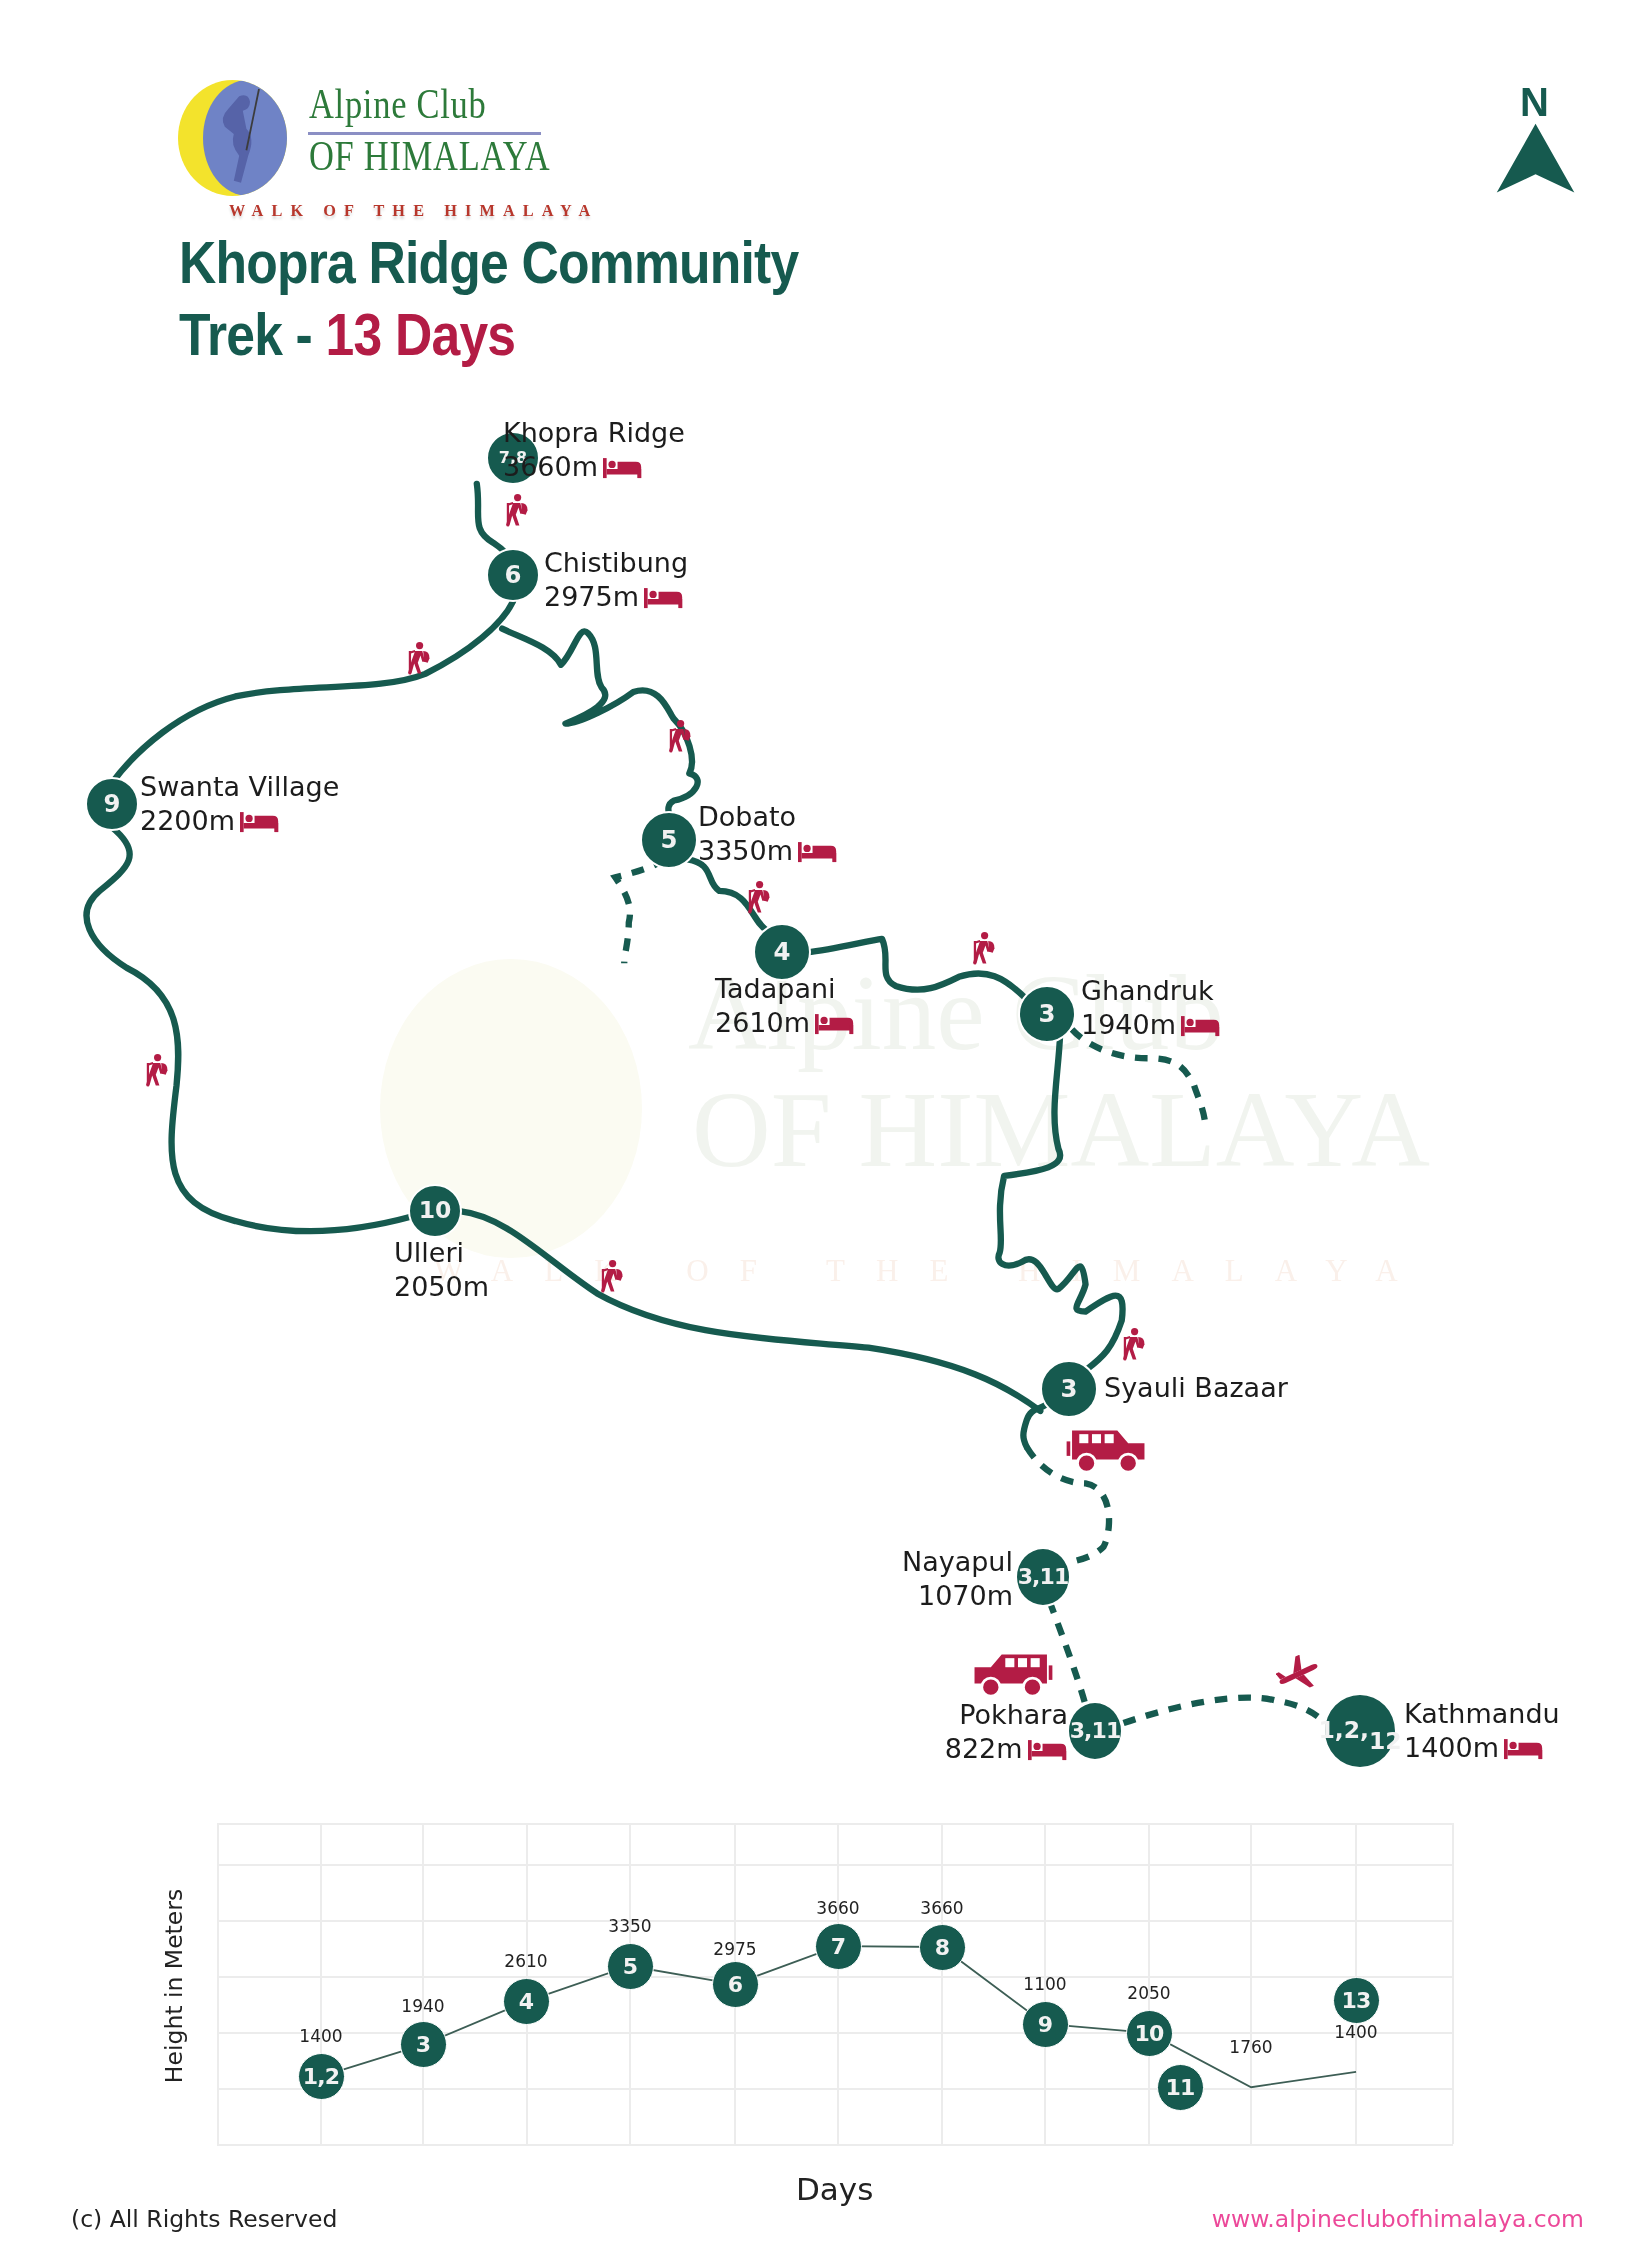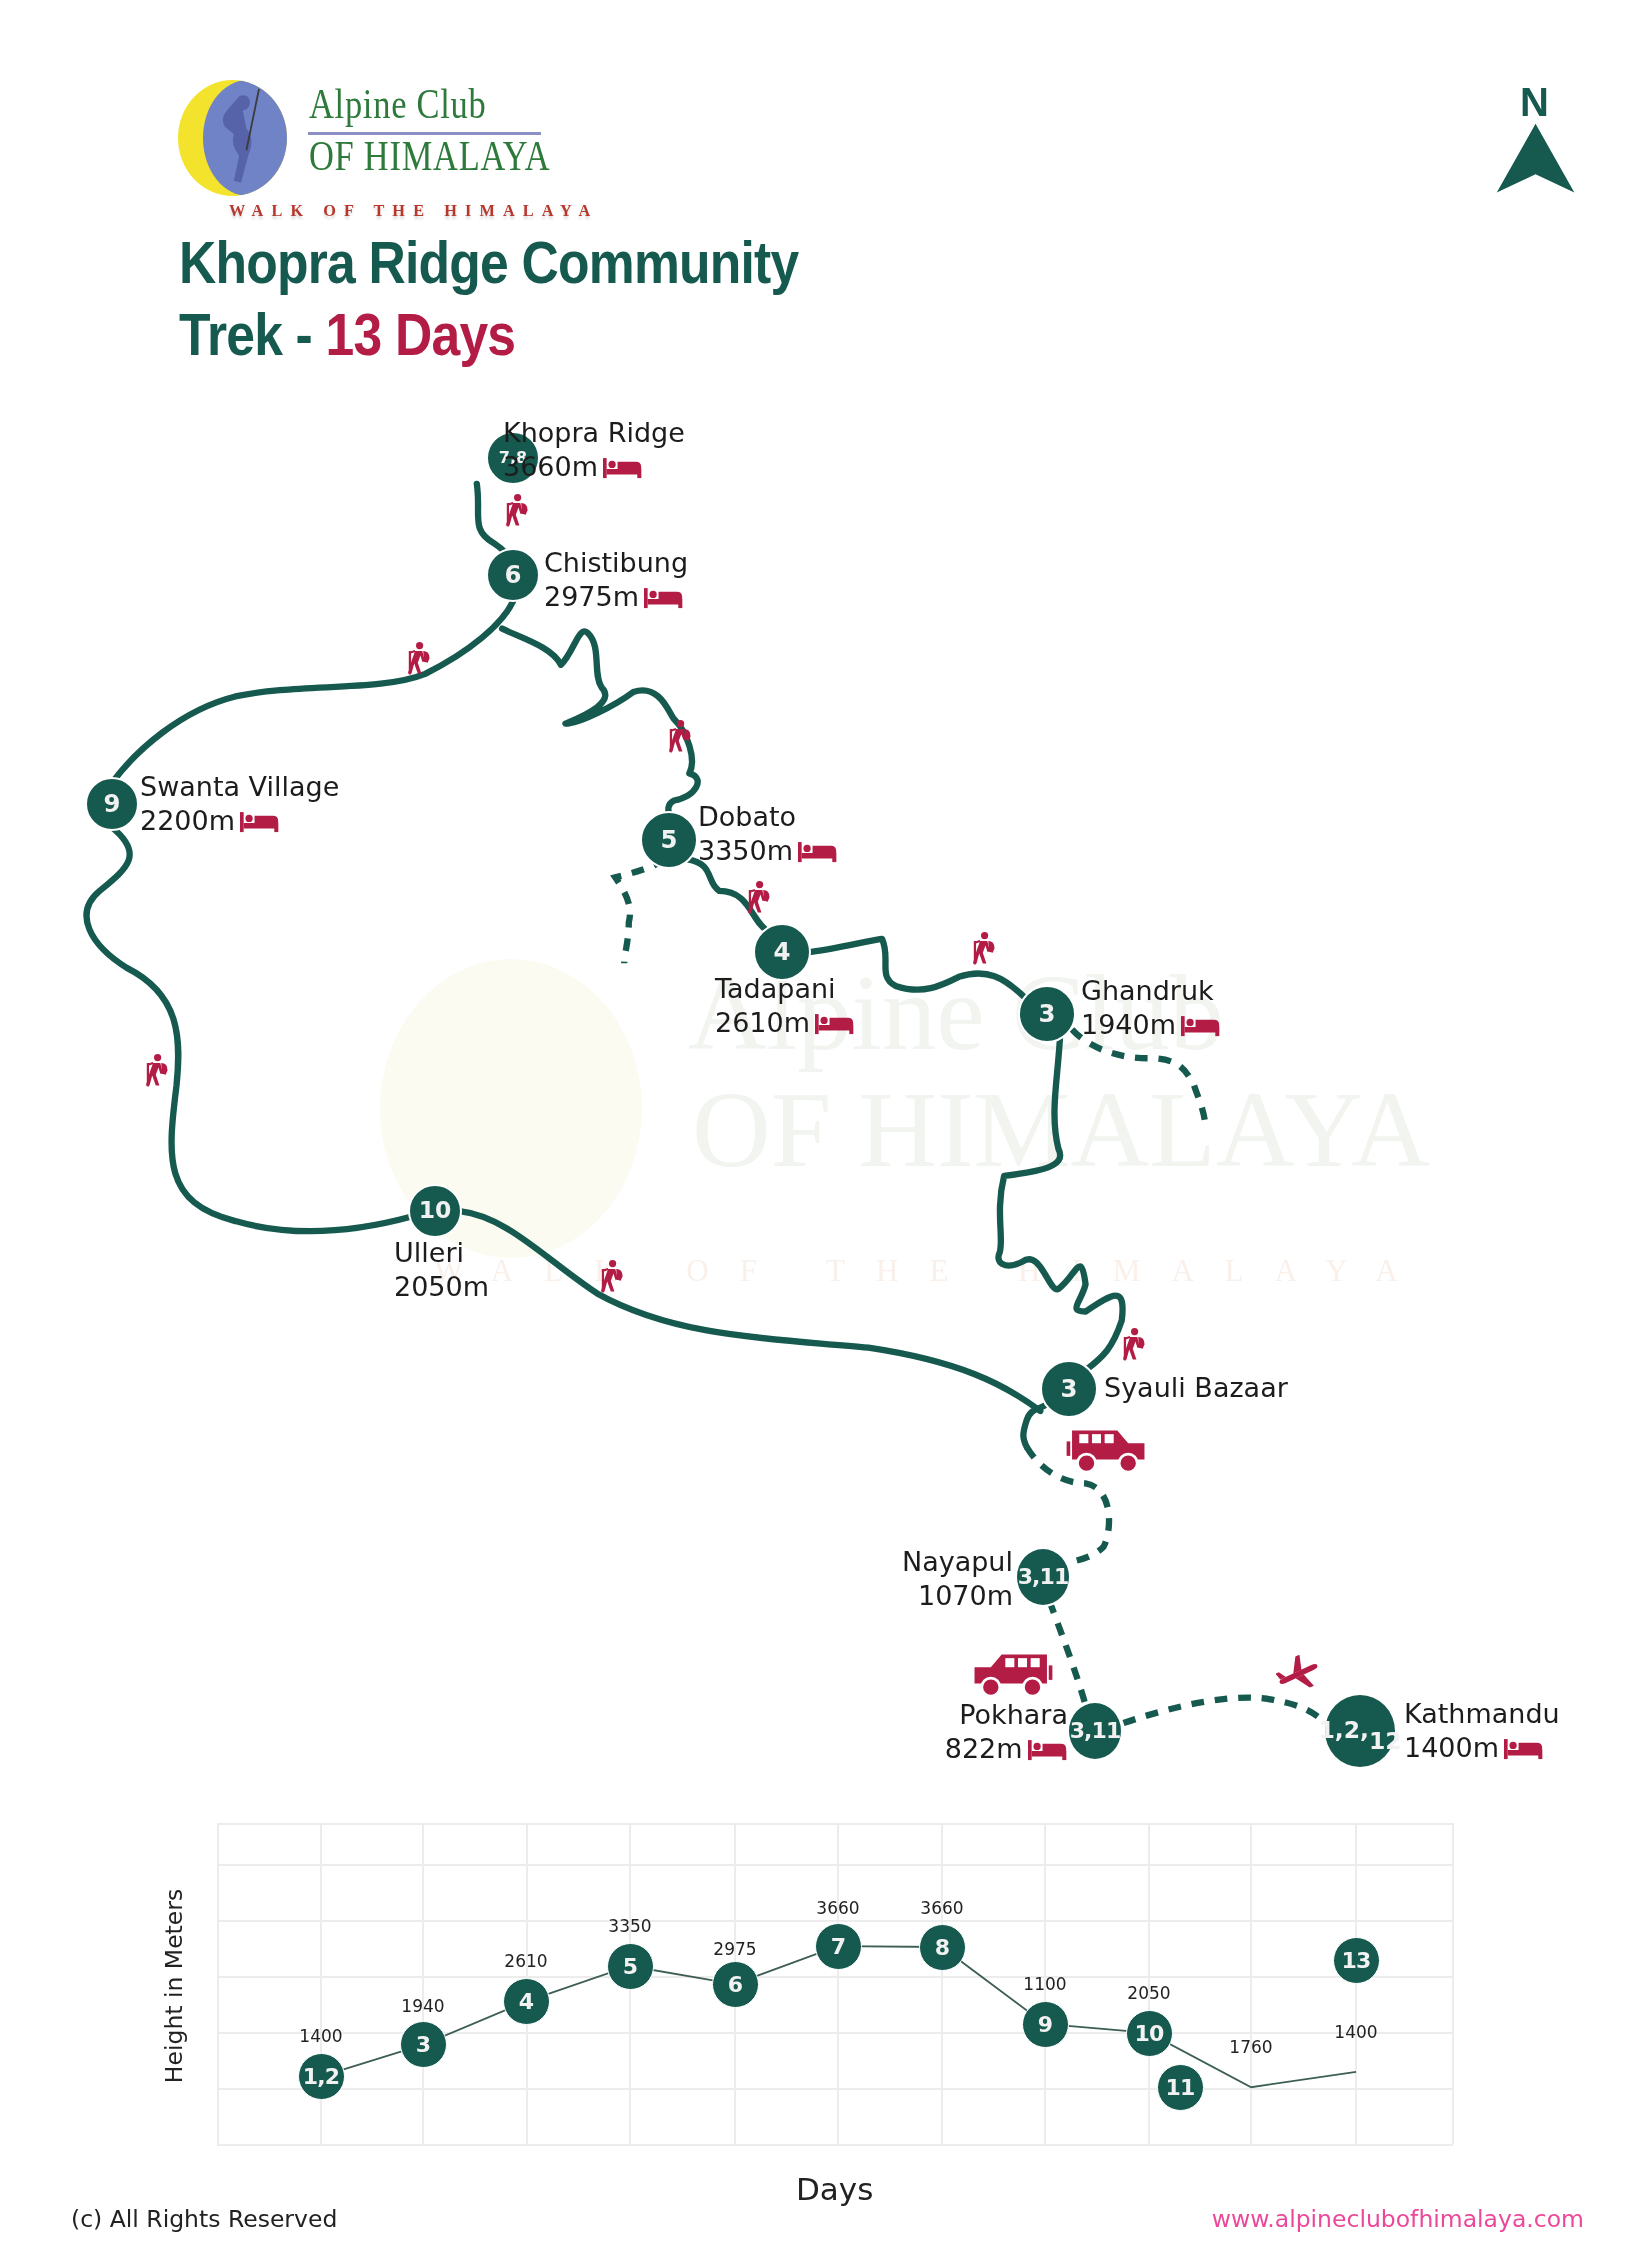--- a/index.html
+++ b/index.html
@@ -291,21 +291,21 @@
   <div class="cnode" style="left:321px;top:2076px;">1,2</div>
   <div class="cnode" style="left:423px;top:2044px;">3</div>
   <div class="cnode" style="left:526px;top:2001px;">4</div>
   <div class="cnode" style="left:630px;top:1966px;">5</div>
   <div class="cnode" style="left:735px;top:1984px;">6</div>
   <div class="cnode" style="left:838px;top:1946px;">7</div>
   <div class="cnode" style="left:942px;top:1947px;">8</div>
   <div class="cnode" style="left:1045px;top:2024px;">9</div>
   <div class="cnode" style="left:1149px;top:2033px;">10</div>
   <div class="cnode" style="left:1180px;top:2087px;">11</div>
-  <div class="cnode" style="left:1356px;top:1960px;">13</div>
+  <div class="cnode" style="left:1356px;top:2000px;">13</div>
 
   <div class="ylabel">Height in Meters</div>
   <div class="xlabel">Days</div>
 </div>
 
 <div class="footer-l">(c) All Rights Reserved</div>
 <div class="footer-r">www.alpineclubofhimalaya.com</div>
 
 
 </body></html>

